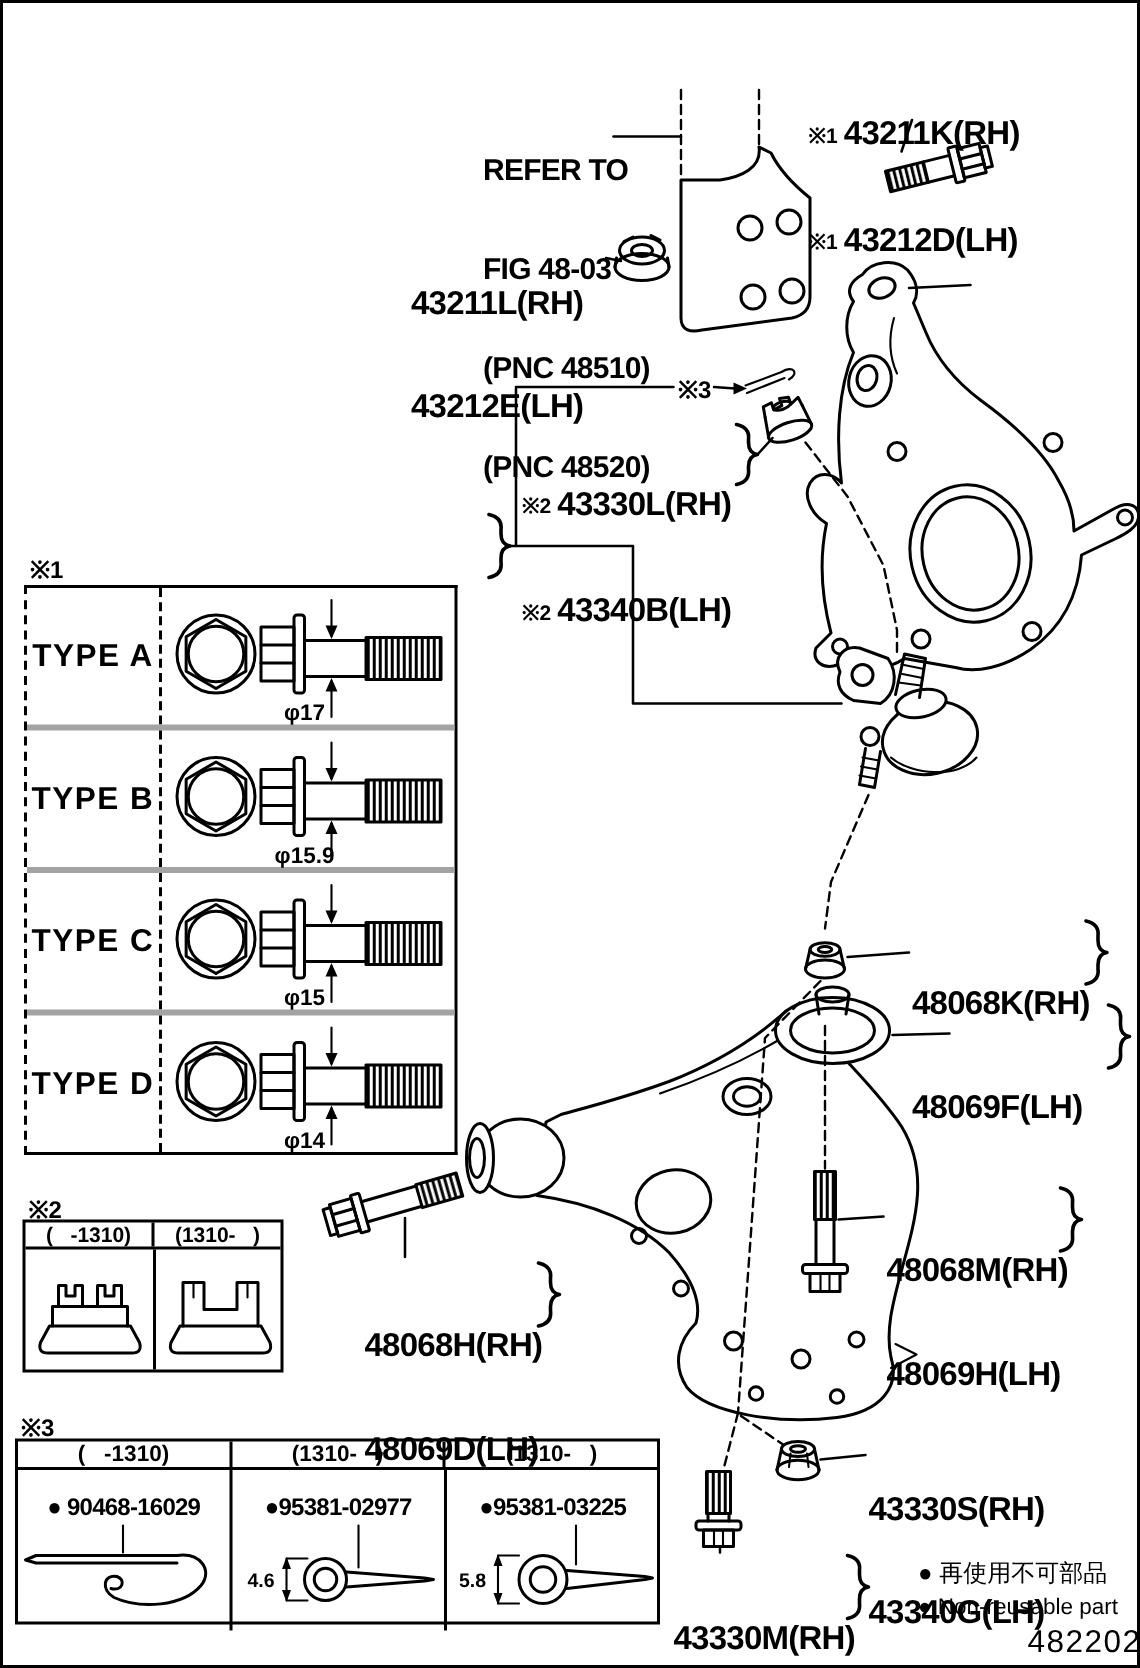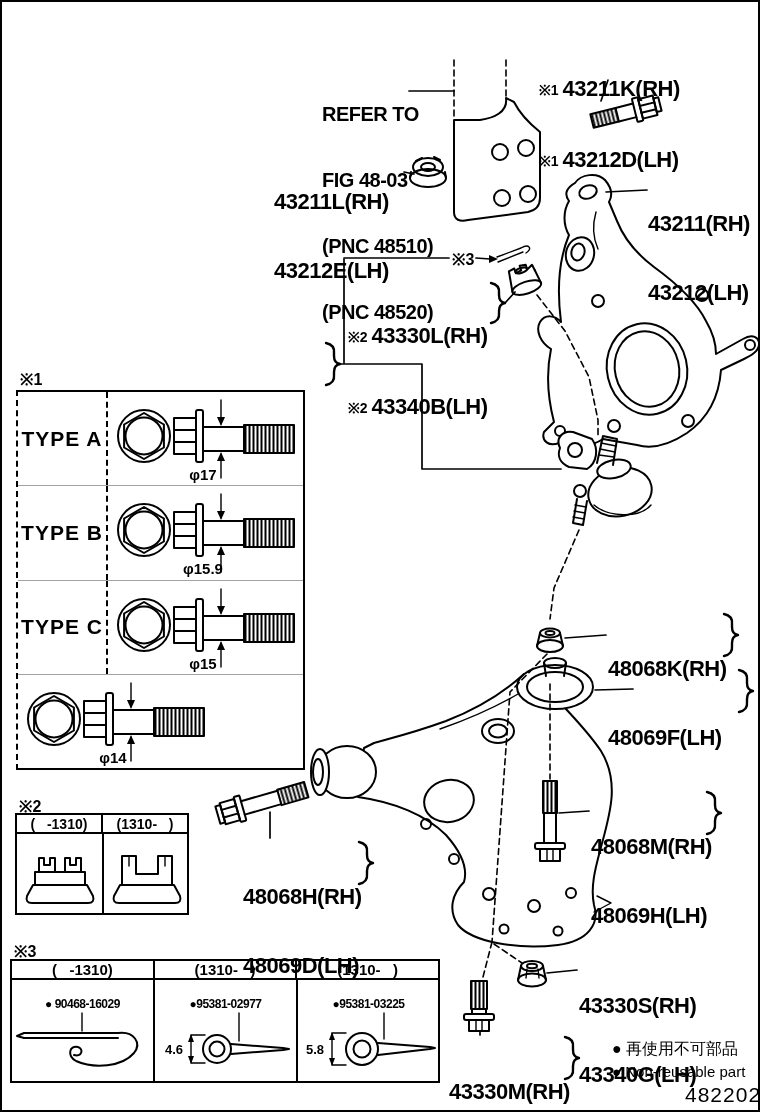--- a/index.html
+++ b/index.html
@@ -15,21 +15,21 @@
   svg .dash{stroke-width:1.6;stroke-dasharray:6 4}
   svg .brace{stroke-width:2.4;fill:none}
   svg .thin{stroke-width:1.4}
   svg text{font-family:"Liberation Sans",sans-serif;fill:#000;stroke:none;font-weight:bold}
   .pn{position:absolute;font-weight:bold;font-size:22px;line-height:23px;letter-spacing:-0.5px;white-space:pre}
   .pn .mk{font-size:14px;letter-spacing:0;margin-right:4px;vertical-align:1px}
   .refer{position:absolute;font-weight:bold;font-size:20px;line-height:22px;letter-spacing:-0.5px;white-space:pre}
   .marker{position:absolute;font-weight:bold;font-size:16px}
   .t1{position:absolute;left:14px;top:388px;width:289px;height:380px;border:2px solid #000;
       border-left:2px dashed #000;box-sizing:border-box;display:flex;flex-direction:column}
-  .t1 .row{flex:1;display:flex;border-top:1px solid #a3a3a3;min-height:0}
+  .t1 .row{flex:1;display:flex;border-top:4px solid #a3a3a3;min-height:0}
   .t1 .row:first-child{border-top:none}
   .t1 .tcell{width:88px;border-right:2px dashed #000;display:flex;align-items:center;justify-content:center;
       font-weight:bold;font-size:21px;letter-spacing:1px;white-space:pre}
   .t1 .gcell{flex:1;position:relative}
   .t1 .gcell svg{position:absolute;left:0;top:0}
   .t2{position:absolute;left:13px;top:811px;width:174px;height:102px;border:2px solid #000;box-sizing:border-box;
       display:flex;flex-direction:column}
   .t2 .hdr{display:flex;height:23px;border-bottom:2px solid #000}
   .t2 .hdr .hc{flex:1;display:flex;align-items:center;justify-content:center;font-weight:bold;font-size:14px;
       border-right:2px solid #000;white-space:pre}
@@ -39,21 +39,21 @@
   .t2 .bdy .bc:last-child{border-right:none}
   .t3{position:absolute;left:8px;top:957px;width:430px;height:124px;border:2px solid #000;box-sizing:border-box;
       display:flex;flex-direction:column}
   .t3 .hdr{display:flex;height:24px;border-bottom:2px solid #000}
   .t3 .hdr .hc{flex:1;display:flex;align-items:center;justify-content:center;font-weight:bold;font-size:15px;
       border-right:2px solid #000;white-space:pre}
   .t3 .hdr .hc:last-child{border-right:none}
   .t3 .bdy{display:flex;flex:1}
   .t3 .bdy .bc{flex:1;border-right:2px solid #000;display:flex;flex-direction:column;align-items:center;position:relative}
   .t3 .bdy .bc:last-child{border-right:none}
-  .t3 .part{font-size:12px;font-weight:bold;letter-spacing:-0.5px;white-space:pre;margin-top:17px}
+  .t3 .part{font-size:16px;font-weight:bold;letter-spacing:-0.5px;white-space:pre;margin-top:17px}
   .legend{position:absolute;font-weight:normal;white-space:pre}
   .footer-code{position:absolute;font-size:21px;letter-spacing:1px}
 </style>
 </head>
 <body>
 
 <div class="page">
 
   <svg width="0" height="0" style="position:absolute">
     <defs>
@@ -257,24 +257,20 @@
     <div>FIG 48-03</div>
     <div>(PNC 48510)</div>
     <div>(PNC 48520)</div>
   </div>
 
   <div class="pn" style="left:272px;top:142px">
     <div>43211L(RH)</div>
     <div>43212E(LH)</div>
   </div>
 
-  <div class="pn" style="left:646px;top:164px">
-    <div>43211(RH)</div>
-    <div>43212(LH)</div>
-  </div>
 
   <div class="marker" style="left:450px;top:246px">※3</div>
 
   <div class="pn" style="left:346px;top:276px">
     <div><span class="mk">※2</span><span>43330L(RH)</span></div>
     <div><span class="mk">※2</span><span>43340B(LH)</span></div>
   </div>
 
 
   <div class="pn" style="left:606px;top:609px">
@@ -326,20 +322,21 @@
     <div class="row">
       <div class="tcell">TYPE C</div>
       <div class="gcell">
         <svg width="197" height="93" viewBox="0 0 197 93">
           <use href="#rowbolt"></use>
           <text x="95" y="88" text-anchor="middle" font-size="15">φ15</text>
         </svg>
       </div>
     </div>
     <div class="row">
+      <div class="tcell">TYPE D</div>
       <div class="gcell">
         <svg width="197" height="93" viewBox="0 0 197 93">
           <use href="#rowbolt"></use>
           <text x="95" y="88" text-anchor="middle" font-size="15">φ14</text>
         </svg>
       </div>
     </div>
   </div>
 
   <div class="marker" style="left:17px;top:793px">※2</div>

